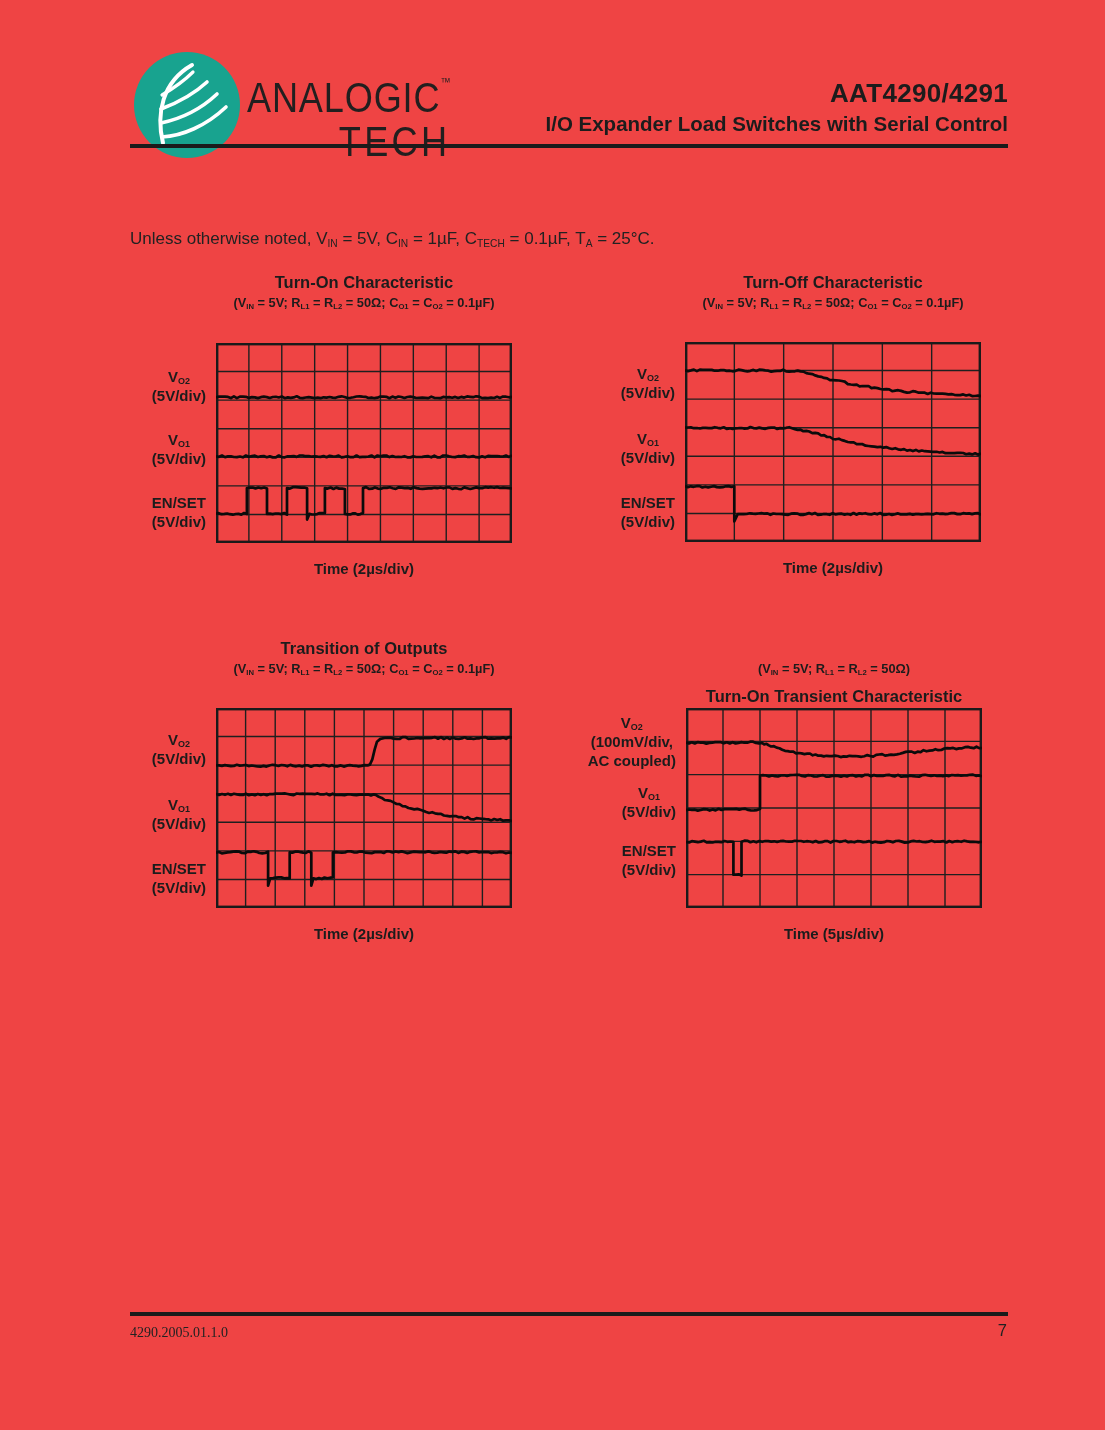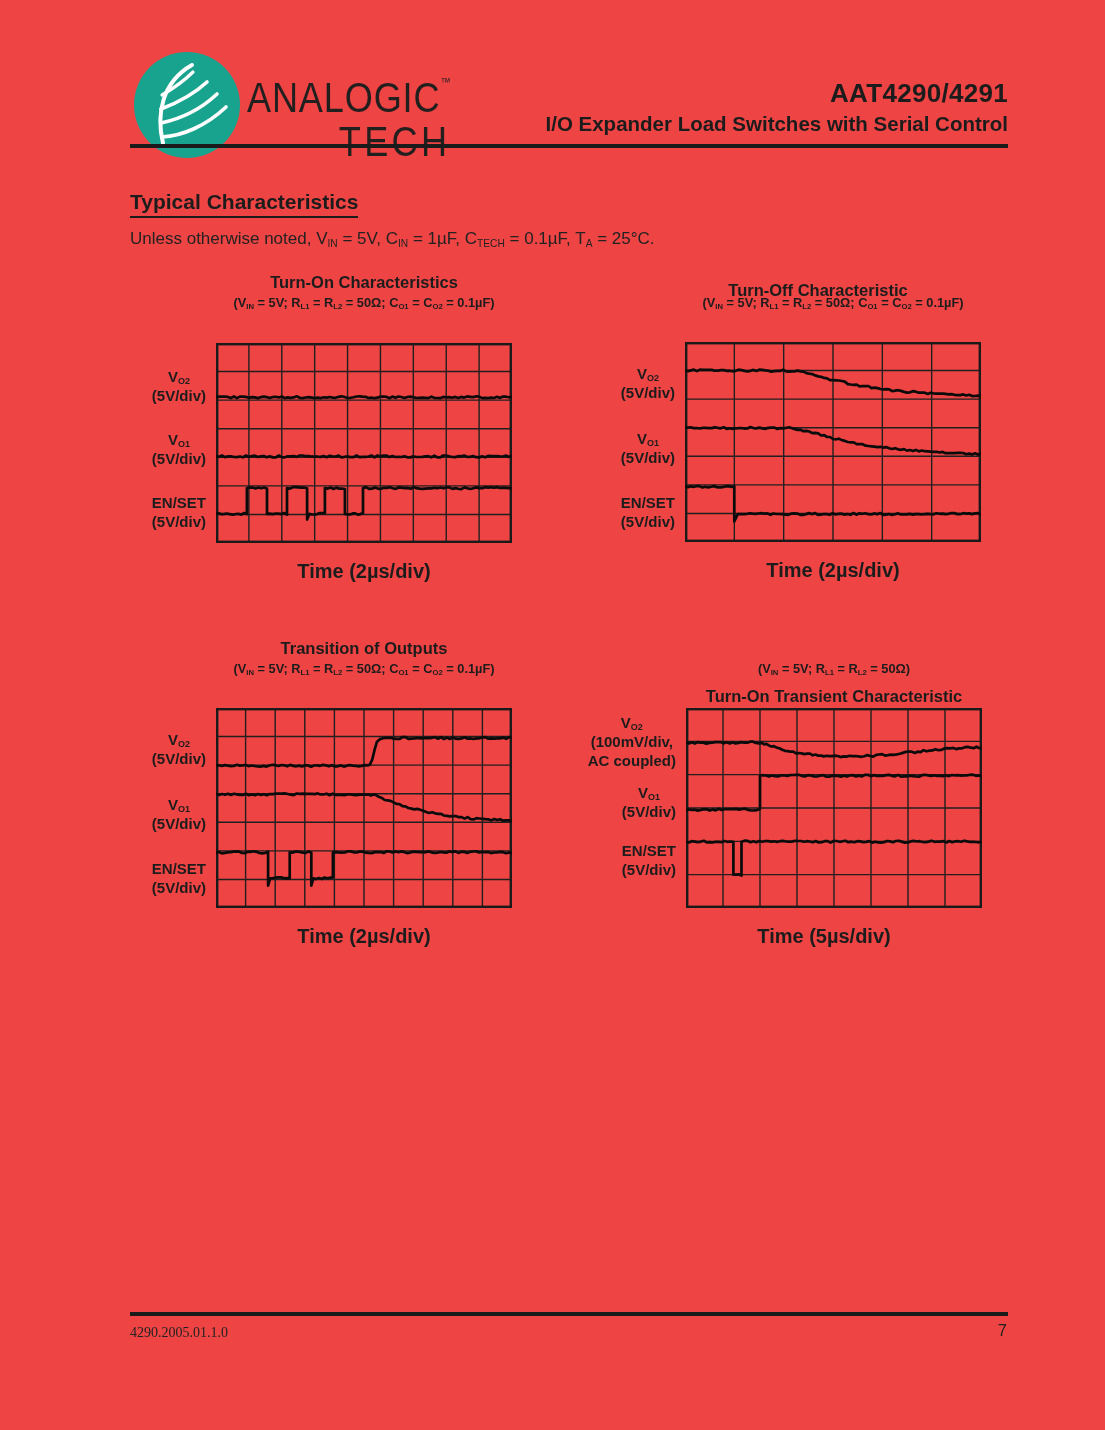--- a/index.html
+++ b/index.html
@@ -20,21 +20,21 @@
   
   .section-title{left:130px;top:190px;font-size:21px;font-weight:bold;
                  border-bottom:2.5px solid #1c1c1c;padding-bottom:2px}
   .conditions{left:130px;top:229px;font-size:17px;color:#222}
   sub{font-size:60%;line-height:0;vertical-align:-0.25em;font-weight:inherit}
 
   
   .chart{position:absolute}
   .chart-title{position:absolute;top:3px;text-align:center;font-weight:bold;font-size:16.5px;white-space:nowrap}
   .chart-cond{position:absolute;top:25px;text-align:center;font-weight:bold;font-size:12.8px;white-space:nowrap}
-  .xlabel{position:absolute;text-align:center;font-weight:bold;font-size:20px}
+  .xlabel{position:absolute;text-align:center;font-weight:bold;font-size:15px}
   .ylabel{position:absolute;text-align:center;font-weight:bold;font-size:15px;line-height:19px;white-space:nowrap;transform:translateY(-50%)}
   svg.plot{position:absolute;display:block}
 
   
   .footer-rule{left:130px;top:1312px;width:878px;height:3.5px;background:#1b1b1b}
   .doc-code{left:130px;top:1325px;font-family:"Liberation Serif",serif;font-size:14px;color:#222}
   .page-number{right:98px;top:1321px;font-size:16.5px;color:#222}
 </style>
 </head>
 <body>
@@ -52,25 +52,24 @@
     </svg>
   </div>
   <div class="abs brand">
     <div class="brand-l1"><span>ANALOGIC</span><span class="tm">™</span></div>
     <div class="brand-l2">TECH</div>
   </div>
   <div class="abs part-number">AAT4290/4291</div>
   <div class="abs doc-subtitle">I/O Expander Load Switches with Serial Control</div>
   <div class="abs header-rule"></div>
 
-  <div class="abs section-title">Typical Characteristics</div>
   <div class="abs conditions">Unless otherwise noted, V<sub>IN</sub> = 5V, C<sub>IN</sub> = 1µF, C<sub>TECH</sub> = 0.1µF, T<sub>A</sub> = 25°C.</div>
 
   <div class="chart" style="left:130px;top:270px;width:382px;height:322px">
-      <div class="chart-title" style="left: 86px; width: 296px;">Turn-On Characteristics</div>
+      <div class="chart-title" style="left: 86px; width: 296px;">Turn-On Characteristic</div>
       <div class="chart-cond" style="left: 46px; width: 376px;">(V<sub>IN</sub> = 5V; R<sub>L1</sub> = R<sub>L2</sub> = 50Ω; C<sub>O1</sub> = C<sub>O2</sub> = 0.1µF)</div>
       <div class="ylabel" style="right: 306px; top: 115.857px;">
         <div>V<sub>O2</sub></div>
         <div>(5V/div)</div>
       </div>
       <div class="ylabel" style="right: 306px; top: 179.286px;">
         <div>V<sub>O1</sub></div>
         <div>(5V/div)</div>
       </div>
       <div class="ylabel" style="right: 306px; top: 241.571px;">
@@ -93,21 +92,21 @@
         <line x1="0" x2="296" y1="142.85714285714286" y2="142.85714285714286" stroke="#1f1f1f" stroke-width="1.4"></line>
         <line x1="0" x2="296" y1="171.42857142857144" y2="171.42857142857144" stroke="#1f1f1f" stroke-width="1.4"></line>
         <rect x="1.2" y="1.2" width="293.6" height="197.6" fill="none" stroke="#1a1a1a" stroke-width="2.4"></rect>
         <path d="M0 54.3L3 53.6L6 53.6L9 53.6L12 53.9L14.9 55.1L17.9 53.3L20.9 55.1L23.9 53.6L26.9 53.7L29.9 53.8L32.9 54.9L35.9 54.1L38.9 54.4L41.9 55.1L44.8 54.2L47.8 53.7L50.8 54.1L53.8 55L56.8 54L59.8 53.8L62.8 54.5L65.8 53.5L68.8 55.2L71.8 54.4L74.7 54.9L77.7 54.4L80.7 53.3L83.7 54.8L86.7 55.1L89.7 54.5L92.7 54.1L95.7 54.6L98.7 55.1L101.7 54.7L104.6 55.2L107.6 54.3L110.6 54.6L113.6 54L116.6 54.6L119.6 54.8L122.6 53.8L125.6 53.3L128.6 54L131.6 55L134.5 54.8L137.5 54.2L140.5 53.5L143.5 53.3L146.5 53.6L149.5 53.8L152.5 55L155.5 54.6L158.5 55.2L161.5 54.7L164.4 53.6L167.4 53.5L170.4 53.8L173.4 55.2L176.4 53.6L179.4 54.8L182.4 53.5L185.4 54L188.4 55L191.4 54L194.3 53.6L197.3 54.1L200.3 55L203.3 54.8L206.3 54.7L209.3 54.8L212.3 55.1L215.3 53.7L218.3 54.8L221.3 55L224.2 55.2L227.2 53.9L230.2 54.3L233.2 54.1L236.2 54.7L239.2 53.9L242.2 55L245.2 53.9L248.2 54.6L251.2 53.4L254.1 53.8L257.1 54.2L260.1 53.3L263.1 53.6L266.1 55.1L269.1 54.9L272.1 55.1L275.1 54.7L278.1 55L281.1 53.8L284 54.9L287 53.5L290 53.7L293 54.3L296 53.8" fill="none" stroke="#0b0b0b" stroke-width="2.7" stroke-linejoin="round"></path>
         <path d="M0 113.3L3 113.8L6 112.5L9 114.1L12 113.4L14.9 113.4L17.9 114L20.9 114.1L23.9 113.5L26.9 114.3L29.9 112.5L32.9 113.7L35.9 113.1L38.9 112.7L41.9 114L44.8 113.4L47.8 113L50.8 114.2L53.8 113.4L56.8 114.4L59.8 114.4L62.8 112.5L65.8 114.2L68.8 114.3L71.8 113.3L74.7 113.4L77.7 113.1L80.7 113.9L83.7 112.5L86.7 112.5L89.7 113.2L92.7 113L95.7 113.7L98.7 113.4L101.7 113.7L104.6 113.9L107.6 113L110.6 114.2L113.6 112.8L116.6 113.3L119.6 113.5L122.6 112.6L125.6 114.3L128.6 113.8L131.6 113.2L134.5 114.2L137.5 114.1L140.5 112.5L143.5 114.2L146.5 113.8L149.5 113.8L152.5 113.5L155.5 112.5L158.5 114.4L161.5 112.5L164.4 113.3L167.4 112.6L170.4 112.5L173.4 114.1L176.4 113L179.4 114L182.4 113.8L185.4 114L188.4 113.2L191.4 114.3L194.3 114.4L197.3 113.4L200.3 114L203.3 114L206.3 113.8L209.3 113.4L212.3 113.2L215.3 114.3L218.3 112.7L221.3 114.3L224.2 114.4L227.2 112.5L230.2 112.5L233.2 113.3L236.2 114L239.2 114.1L242.2 113.2L245.2 113.3L248.2 112.5L251.2 113.9L254.1 113.8L257.1 113L260.1 114.2L263.1 114.4L266.1 113.4L269.1 114.3L272.1 112.9L275.1 113.2L278.1 113.2L281.1 113L284 113.3L287 113.5L290 112.6L293 113.9L296 112.5" fill="none" stroke="#0b0b0b" stroke-width="2.7" stroke-linejoin="round"></path>
         <path d="M0 170.6L2.8 170.2L5.6 171.2L8.4 170.9L11.2 170.5L14.1 171.2L16.9 171.7L19.7 171L22.5 170.8L25.3 171.6L28.1 170L30.9 171L30.9 145.1L33.8 144.6L36.6 144.5L39.5 145.5L42.4 144.5L45.2 145.2L48.1 144.5L51 145.6L51 170.9L53.8 170.6L56.7 171.1L59.6 170.5L62.4 170.5L65.3 171.1L68.2 170L71 171.7L71 145.1L73.9 145.6L76.8 144.2L79.6 144.2L82.5 144.3L85.4 144.7L88.2 144.5L91.1 145.3L91.1 176.6L93.4 170.9L96 171.5L98.6 171.5L101.1 171.1L103.7 170L106.3 170.1L108.9 170L108.9 145.1L111.7 145.6L114.6 144.5L117.5 146L120.3 144.6L123.2 145.6L126.1 145.7L128.9 146L128.9 170.9L131.5 171.4L134.1 171.4L136.7 170.4L139.3 170.4L141.8 171.6L144.4 171.1L147 169.9L147 145.1L150 144.1L153 145.9L156 145.7L158.9 144.4L161.9 145.6L164.9 145.8L167.9 144.8L170.9 144.9L173.8 144.3L176.8 145.2L179.8 145.9L182.8 144.3L185.7 144.7L188.7 145.2L191.7 144.9L194.7 145.8L197.7 144.2L200.6 145.1L203.6 145.6L206.6 145.9L209.6 145.6L212.6 145.4L215.5 145.4L218.5 144.8L221.5 145.2L224.5 144.5L227.5 145.3L230.4 144.5L233.4 144.4L236.4 145.9L239.4 145.1L242.4 145.8L245.3 146.1L248.3 144.4L251.3 145.2L254.3 146L257.3 145.2L260.2 144.4L263.2 145.1L266.2 145.1L269.2 144.2L272.2 144.7L275.1 144.2L278.1 144.8L281.1 144.1L284.1 145L287.1 144.7L290 144.9L293 145.1L296 145.5" fill="none" stroke="#0b0b0b" stroke-width="2.7" stroke-linejoin="round"></path>
       </svg>
       <div class="xlabel" style="left: 86px; width: 296px; top: 290px;">Time (2µs/div)</div>
     </div>
   <div class="chart" style="left:555px;top:270px;width:426px;height:322px">
-      <div class="chart-title" style="left: 115px; width: 296px; margin-top: 8px;">Turn-Off Characteristic</div>
+      <div class="chart-title" style="left: 130px; width: 296px;">Turn-Off Characteristic</div>
       <div class="chart-cond" style="left: 90px; width: 376px;">(V<sub>IN</sub> = 5V; R<sub>L1</sub> = R<sub>L2</sub> = 50Ω; C<sub>O1</sub> = C<sub>O2</sub> = 0.1µF)</div>
       <div class="ylabel" style="right: 306px; top: 113.429px;">
         <div>V<sub>O2</sub></div>
         <div>(5V/div)</div>
       </div>
       <div class="ylabel" style="right: 306px; top: 177.714px;">
         <div>V<sub>O1</sub></div>
         <div>(5V/div)</div>
       </div>
       <div class="ylabel" style="right: 306px; top: 242px;">
@@ -198,20 +197,20 @@
         <line x1="0" x2="296" y1="33.333333333333336" y2="33.333333333333336" stroke="#1f1f1f" stroke-width="1.4"></line>
         <line x1="0" x2="296" y1="66.66666666666667" y2="66.66666666666667" stroke="#1f1f1f" stroke-width="1.4"></line>
         <line x1="0" x2="296" y1="100" y2="100" stroke="#1f1f1f" stroke-width="1.4"></line>
         <line x1="0" x2="296" y1="133.33333333333334" y2="133.33333333333334" stroke="#1f1f1f" stroke-width="1.4"></line>
         <line x1="0" x2="296" y1="166.66666666666669" y2="166.66666666666669" stroke="#1f1f1f" stroke-width="1.4"></line>
         <rect x="1.2" y="1.2" width="293.6" height="197.6" fill="none" stroke="#1a1a1a" stroke-width="2.4"></rect>
         <path d="M0 34.3L2.9 35.5L5.8 34.3L8.8 35.5L11.7 34.1L14.6 34.6L17.5 34.6L20.4 35.6L23.3 34.9L26.3 34.6L29.2 34.2L32.1 34.2L35 34.2L37.9 35.3L40.8 34.3L43.8 35.4L46.7 34.2L49.6 35.5L52.5 35L55.4 34.1L58.3 34.7L61.3 34.7L64.2 33.7L67.1 33.7L70 35L72.9 35.3L75.9 34.8L78.2 36.4L80.5 35.8L82.8 37.4L85.1 38.5L87.9 38.2L90.7 39.6L93.4 40.2L96.2 41.7L99 42.8L101.8 43.1L104.5 43.7L107.3 43.6L110.1 45.4L112.9 45L115.6 45.4L118.4 46.1L121.2 45.7L124 45.7L126.7 47.3L129.5 46.5L132.3 47.7L135.1 47.6L137.8 48.4L140.6 47.8L143.4 48.2L146.1 48.1L148.9 47.6L151.7 48L154.7 49.1L157.6 48.4L160.6 48.6L163.5 47.8L166.5 48.2L169.5 48L172.4 48.4L175.4 48.8L178.3 48.2L181.3 47.1L184.3 48L187.2 48.6L190.2 46.9L193.1 46.5L196.1 46.1L199.1 47.6L202 47.2L205 46.7L207.9 46.9L210.9 46.4L213.9 45.7L216.8 44.9L219.8 43.9L222.7 43.6L225.7 43.6L228.7 45L231.6 43.7L234.6 44.1L237.5 42.2L240.5 43.3L243.5 42.6L246.4 42.4L249.4 41.2L252.3 42.2L255.3 42L258.3 40.5L261.2 40.1L264.2 40.3L267.1 39.9L270.1 41.1L273.1 40.4L276 40.3L279 39.2L281.9 38.9L284.9 39.7L287.7 40.2L290.5 38.7L293.2 40.1L296 40" fill="none" stroke="#0b0b0b" stroke-width="2.7" stroke-linejoin="round"></path>
         <path d="M0 102.1L3 101.5L5.9 101.9L8.9 101.7L11.8 102.6L14.8 102L17.8 101.1L20.7 101.3L23.7 102.6L26.6 101.4L29.6 102.4L32.6 100.8L35.5 101.9L38.5 101.1L41.4 101.2L44.4 101L47.4 101.1L50.3 100.9L53.3 101.6L56.2 101L59.2 100.7L62.2 101.9L65.1 102.5L68.1 102.4L71 102.1L74 101L74 67.7L77 67.2L80 67.5L83 68.5L86 67.5L89 68.2L92 68.5L95 67.5L98 67.3L101 68L104 67.1L107 67L110 66.8L113 66.8L116 68L119 68.5L122 67.1L125 67.5L128 68.4L131 68.5L134 67.7L137 67.1L140 68.6L143 68.6L146 67.9L149 67.7L152 67.9L155 68.6L158 67.8L161 68.5L164 67.3L167 67.2L170 68.4L173 67.6L176 68.4L179 66.8L182 66.8L185 68.3L188 67.1L191 68L194 67.9L197 68L200 67.1L203 66.9L206 67.8L209 68.3L212 66.9L215 68.6L218 68.4L221 68.4L224 67.7L227 68.1L230 68.5L233 68.7L236 67.2L239 66.8L242 67.4L245 67.8L248 67.3L251 68L254 67.7L257 68.1L260 67.4L263 68.1L266 67L269 67.3L272 67.2L275 67.6L278 67.5L281 67.4L284 66.8L287 66.7L290 67.8L293 67.5L296 68.3" fill="none" stroke="#0b0b0b" stroke-width="2.7" stroke-linejoin="round"></path>
         <path d="M0 134L3 134.5L5.9 133.2L8.9 133.7L11.8 134.2L14.8 133.6L17.8 132.8L20.7 134.4L23.7 134.2L26.6 134.5L29.6 133.8L32.6 133.8L35.5 134.2L38.5 133L41.4 133.8L44.4 133.5L47.4 133.8L47.4 166.7L50.1 166.6L52.8 166.3L55.5 167.6L55.5 133.7L58.5 132.7L61.4 132.8L64.4 134.2L67.4 133.3L70.3 134.3L73.3 133.1L76.3 133.8L79.3 133L82.2 133.1L85.2 133.6L88.2 133.3L91.1 133.9L94.1 133.2L97.1 132.9L100 133.5L103 133.7L106 133.6L108.9 132.8L111.9 133L114.9 133L117.9 133.8L120.8 133.2L123.8 133.5L126.8 134.3L129.7 133L132.7 134.5L135.7 134.2L138.6 133.2L141.6 133.1L144.6 134.6L147.5 133L150.5 133L153.5 133.8L156.5 133.3L159.4 132.7L162.4 134.2L165.4 133.7L168.3 134.3L171.3 133.2L174.3 133.4L177.2 134.1L180.2 133.9L183.2 133.1L186.1 134.6L189.1 133.8L192.1 134.4L195 134.6L198 134.2L201 133L204 133.4L206.9 134.3L209.9 133L212.9 132.9L215.8 133.6L218.8 134.6L221.8 134.5L224.7 133.4L227.7 132.9L230.7 133.5L233.6 133.2L236.6 134L239.6 134.1L242.6 133.6L245.5 132.7L248.5 133.8L251.5 133.5L254.4 133.6L257.4 133.1L260.4 134.5L263.3 133L266.3 134.2L269.3 133.3L272.2 133.2L275.2 133.8L278.2 132.7L281.2 133.4L284.1 133.9L287.1 133.9L290.1 134L293 134.3L296 133.7" fill="none" stroke="#0b0b0b" stroke-width="2.7" stroke-linejoin="round"></path>
       </svg>
-      <div class="xlabel" style="left: 120px; width: 296px; top: 289px;">Time (5µs/div)</div>
+      <div class="xlabel" style="left: 130px; width: 296px; top: 289px;">Time (5µs/div)</div>
     </div>
 
   <div class="abs footer-rule"></div>
   <div class="abs doc-code">4290.2005.01.1.0</div>
   <div class="abs page-number">7</div>
 
 </div>
 
 </body></html>

